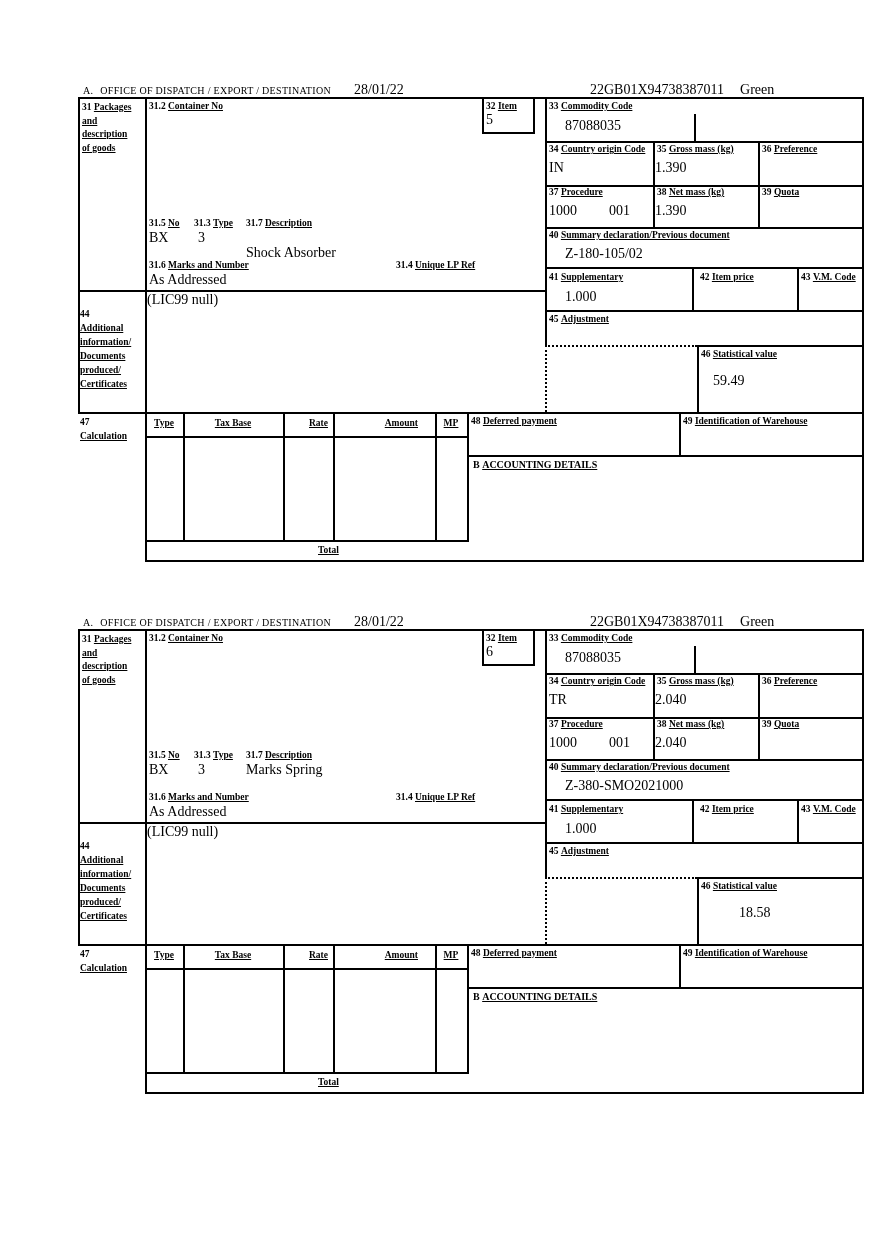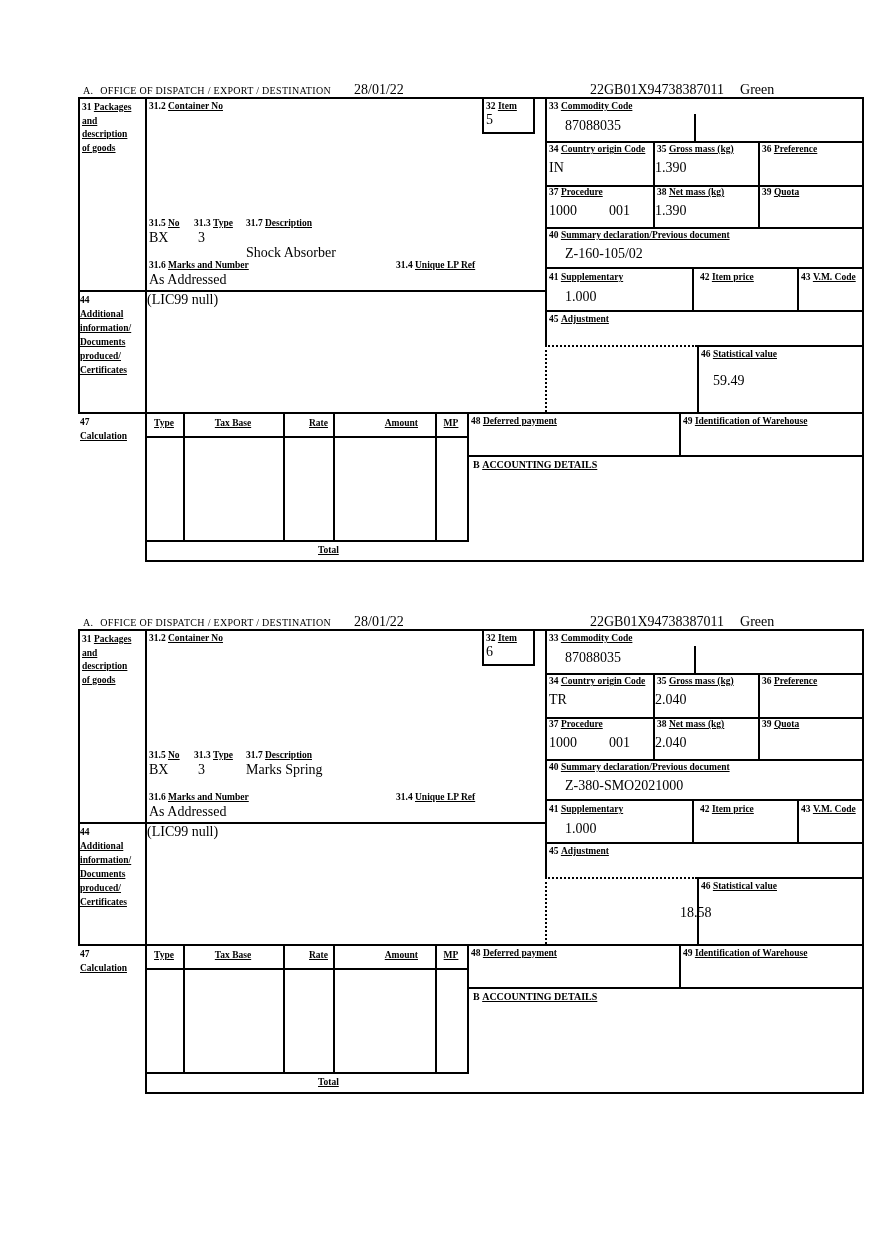--- a/index.html
+++ b/index.html
@@ -15,21 +15,21 @@
   
   .hl{position:absolute;height:2px;background:#000;}
   .vl{position:absolute;width:2px;background:#000;}
   .hld{position:absolute;height:0;border-top:2px dotted #000;}
   .vld{position:absolute;width:0;border-left:2px dotted #000;}
   .ibox{position:absolute;border:2px solid #000;box-sizing:border-box;background:#fff;}
 
   
   .lbl{position:absolute;font-size:9.5px;font-weight:bold;line-height:11px;white-space:nowrap;}
   .stack{line-height:13.5px;}
-  .stack44{line-height:14px;}
+  .stack44{line-height:14px;margin-top:14px;}
   .u{text-decoration:underline;text-underline-offset:1px;}
   .val{position:absolute;font-size:14px;line-height:15px;white-space:nowrap;}
   .hdr{position:absolute;font-size:10px;font-weight:normal;letter-spacing:.3px;white-space:nowrap;}
   .bacc{position:absolute;font-size:10px;font-weight:bold;white-space:nowrap;}
   .colhead{position:absolute;font-size:9.5px;font-weight:bold;box-sizing:border-box;}
   .mrnrow{display:flex;gap:16px;}
 </style>
 </head>
 <body>
 
@@ -98,21 +98,21 @@
     <div class="val" style="left:577px;top:78px;">1.390</div>
 
     <div class="lbl" style="left:471px;top:105px;"><span>37</span>&nbsp;<span class="u">Procedure</span></div>
     <div class="lbl" style="left:579px;top:105px;"><span>38</span>&nbsp;<span class="u">Net mass (kg)</span></div>
     <div class="lbl" style="left:684px;top:105px;"><span>39</span>&nbsp;<span class="u">Quota</span></div>
     <div class="val" style="left:471px;top:121px;">1000</div>
     <div class="val" style="left:531px;top:121px;">001</div>
     <div class="val" style="left:577px;top:121px;">1.390</div>
 
     <div class="lbl" style="left:471px;top:148px;"><span>40</span>&nbsp;<span class="u">Summary declaration/Previous document</span></div>
-    <div class="val" style="left:487px;top:164px;">Z-160-105/02</div>
+    <div class="val" style="left:487px;top:164px;">Z-180-105/02</div>
 
     <div class="lbl" style="left:471px;top:190px;"><span>41</span>&nbsp;<span class="u">Supplementary</span></div>
     <div class="lbl" style="left:622px;top:190px;"><span>42</span>&nbsp;<span class="u">Item price</span></div>
     <div class="lbl" style="left:723px;top:190px;"><span>43</span>&nbsp;<span class="u">V.M. Code</span></div>
     <div class="val" style="left:487px;top:207px;">1.000</div>
 
     <div class="lbl" style="left:471px;top:232px;"><span>45</span>&nbsp;<span class="u">Adjustment</span></div>
     <div class="lbl" style="left:623px;top:267px;"><span>46</span>&nbsp;<span class="u">Statistical value</span></div>
     <div class="val" style="left:635px;top:291px;">59.49</div>
 
@@ -229,21 +229,21 @@
     <div class="lbl" style="left:471px;top:148px;"><span>40</span>&nbsp;<span class="u">Summary declaration/Previous document</span></div>
     <div class="val" style="left:487px;top:164px;">Z-380-SMO2021000</div>
 
     <div class="lbl" style="left:471px;top:190px;"><span>41</span>&nbsp;<span class="u">Supplementary</span></div>
     <div class="lbl" style="left:622px;top:190px;"><span>42</span>&nbsp;<span class="u">Item price</span></div>
     <div class="lbl" style="left:723px;top:190px;"><span>43</span>&nbsp;<span class="u">V.M. Code</span></div>
     <div class="val" style="left:487px;top:207px;">1.000</div>
 
     <div class="lbl" style="left:471px;top:232px;"><span>45</span>&nbsp;<span class="u">Adjustment</span></div>
     <div class="lbl" style="left:623px;top:267px;"><span>46</span>&nbsp;<span class="u">Statistical value</span></div>
-    <div class="val" style="left:602px;top:291px;">18.58</div>
+    <div class="val" style="left:661px;top:291px;">18.58</div>
 
     <div class="lbl" style="left:71px;top:136px;"><span>31.5</span>&nbsp;<span class="u">No</span></div>
     <div class="lbl" style="left:116px;top:136px;"><span>31.3</span>&nbsp;<span class="u">Type</span></div>
     <div class="lbl" style="left:168px;top:136px;"><span>31.7</span>&nbsp;<span class="u">Description</span></div>
     <div class="val" style="left:71px;top:148px;">BX</div>
     <div class="val" style="left:120px;top:148px;">3</div>
     <div class="val" style="left:168px;top:148px;">Marks Spring</div>
 
     <div class="lbl" style="left:71px;top:178px;"><span>31.6</span>&nbsp;<span class="u">Marks and Number</span></div>
     <div class="lbl" style="left:318px;top:178px;"><span>31.4</span>&nbsp;<span class="u">Unique LP Ref</span></div>

